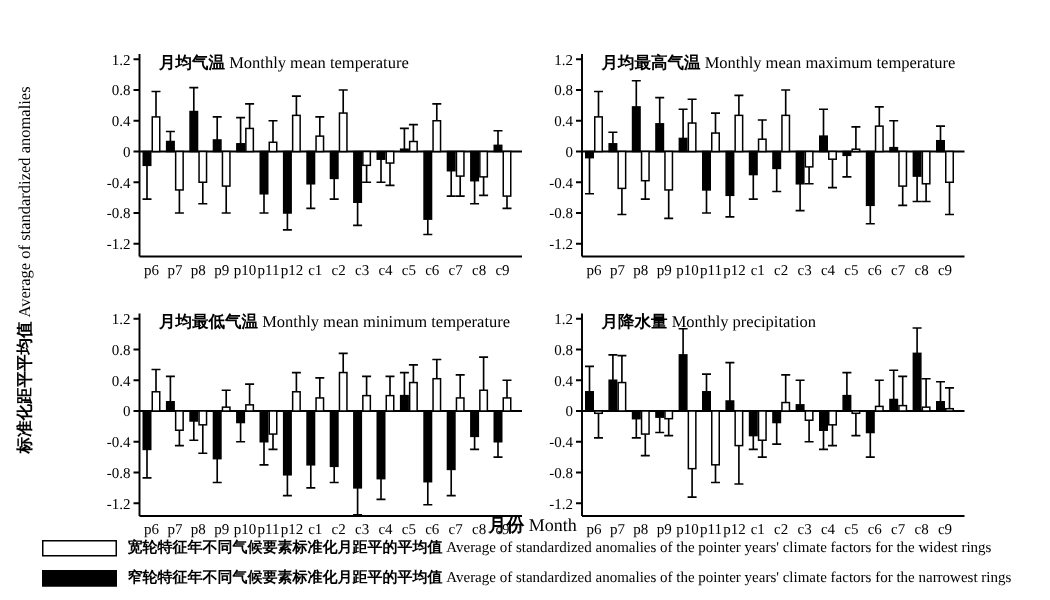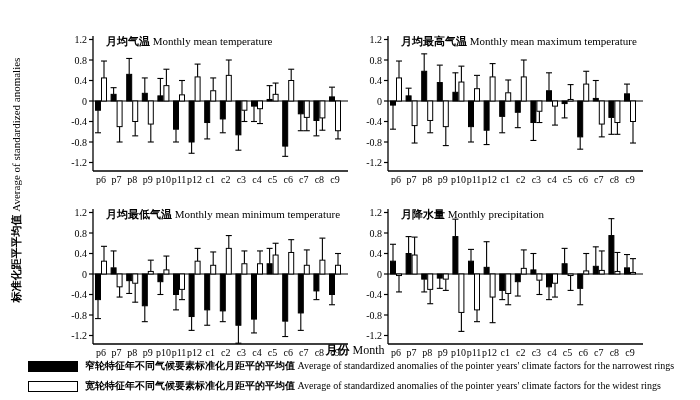--- a/index.html
+++ b/index.html
@@ -558,17 +558,17 @@
         <line x1="285" y1="57.625" x2="291" y2="57.625" stroke="#000000" stroke-width="1.1"></line>
         <rect x="285.5" y="71.4625" width="5" height="1.5374999999999943" stroke="#000000" stroke-width="1" fill="#ffffff"></rect>
         <text x="285" y="155" text-anchor="middle" font-size="10">c9</text>
         <text x="56" y="17" font-size="11"><tspan font-weight="bold">月降水量</tspan><tspan>  Monthly precipitation</tspan></text>
       </svg>
     </div>
 
   <div class="xlab"><span class="cn">月份</span> <span>Month</span></div>
 
   <div class="legend">
+    <div class="lrow"><span class="swatch white"></span><span class="cn">宽轮特征年不同气候要素标准化月距平的平均值</span> <span>Average of standardized anomalies of the pointer years' climate factors for the widest rings</span></div>
     <div class="lrow"><span class="swatch black"></span><span class="cn">窄轮特征年不同气候要素标准化月距平的平均值</span> <span>Average of standardized anomalies of the pointer years' climate factors for the narrowest rings</span></div>
-    <div class="lrow"><span class="swatch white"></span><span class="cn">宽轮特征年不同气候要素标准化月距平的平均值</span> <span>Average of standardized anomalies of the pointer years' climate factors for the widest rings</span></div>
   </div>
 
 </div>
 
 </body></html>

